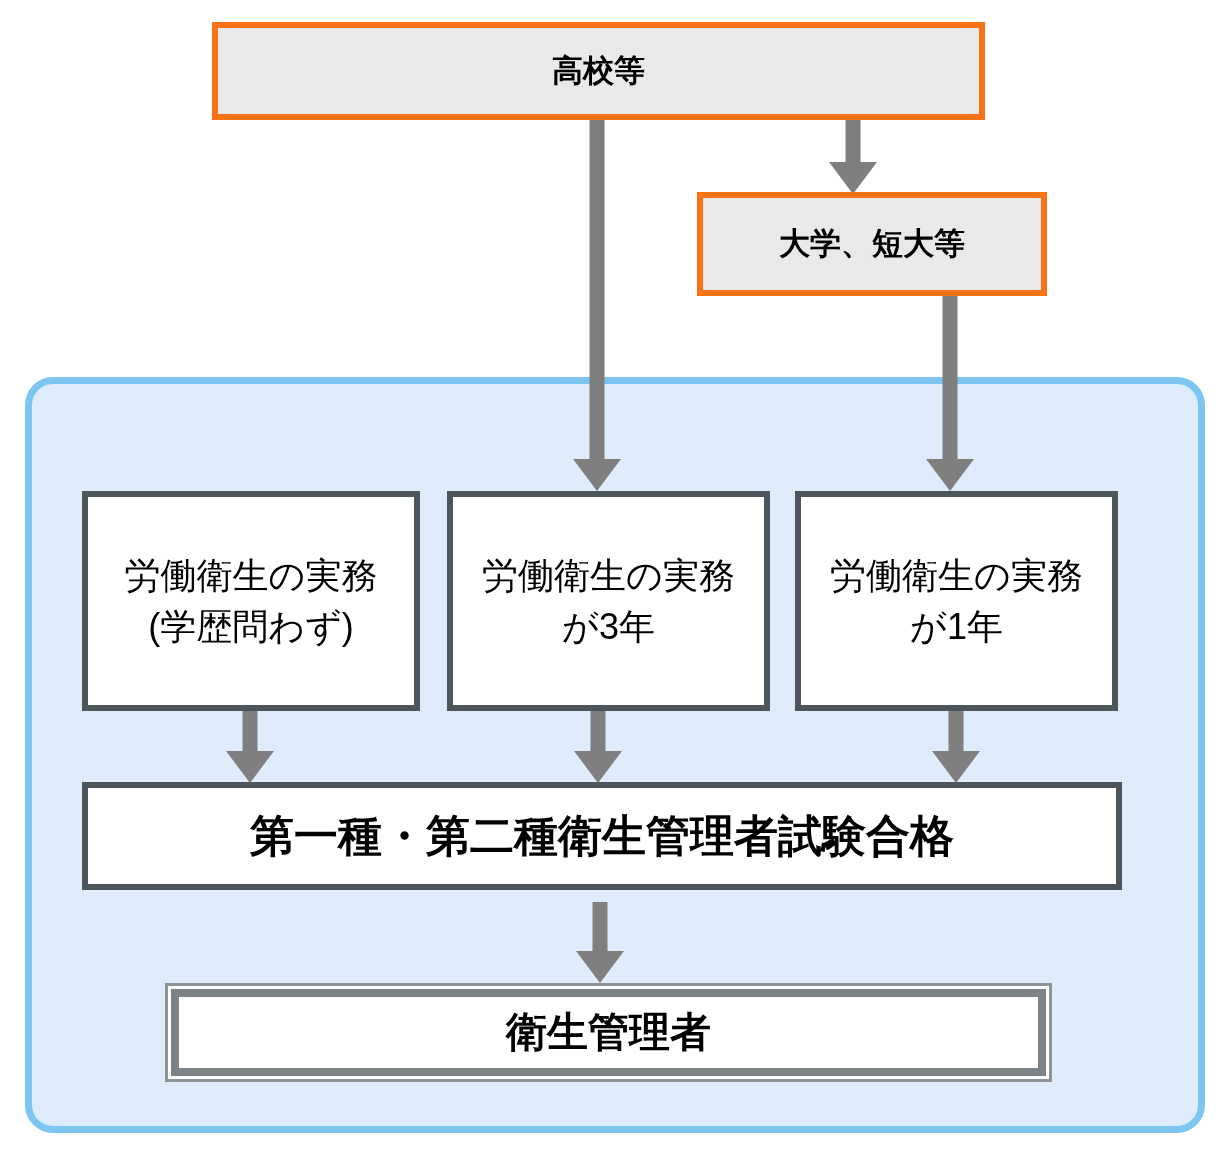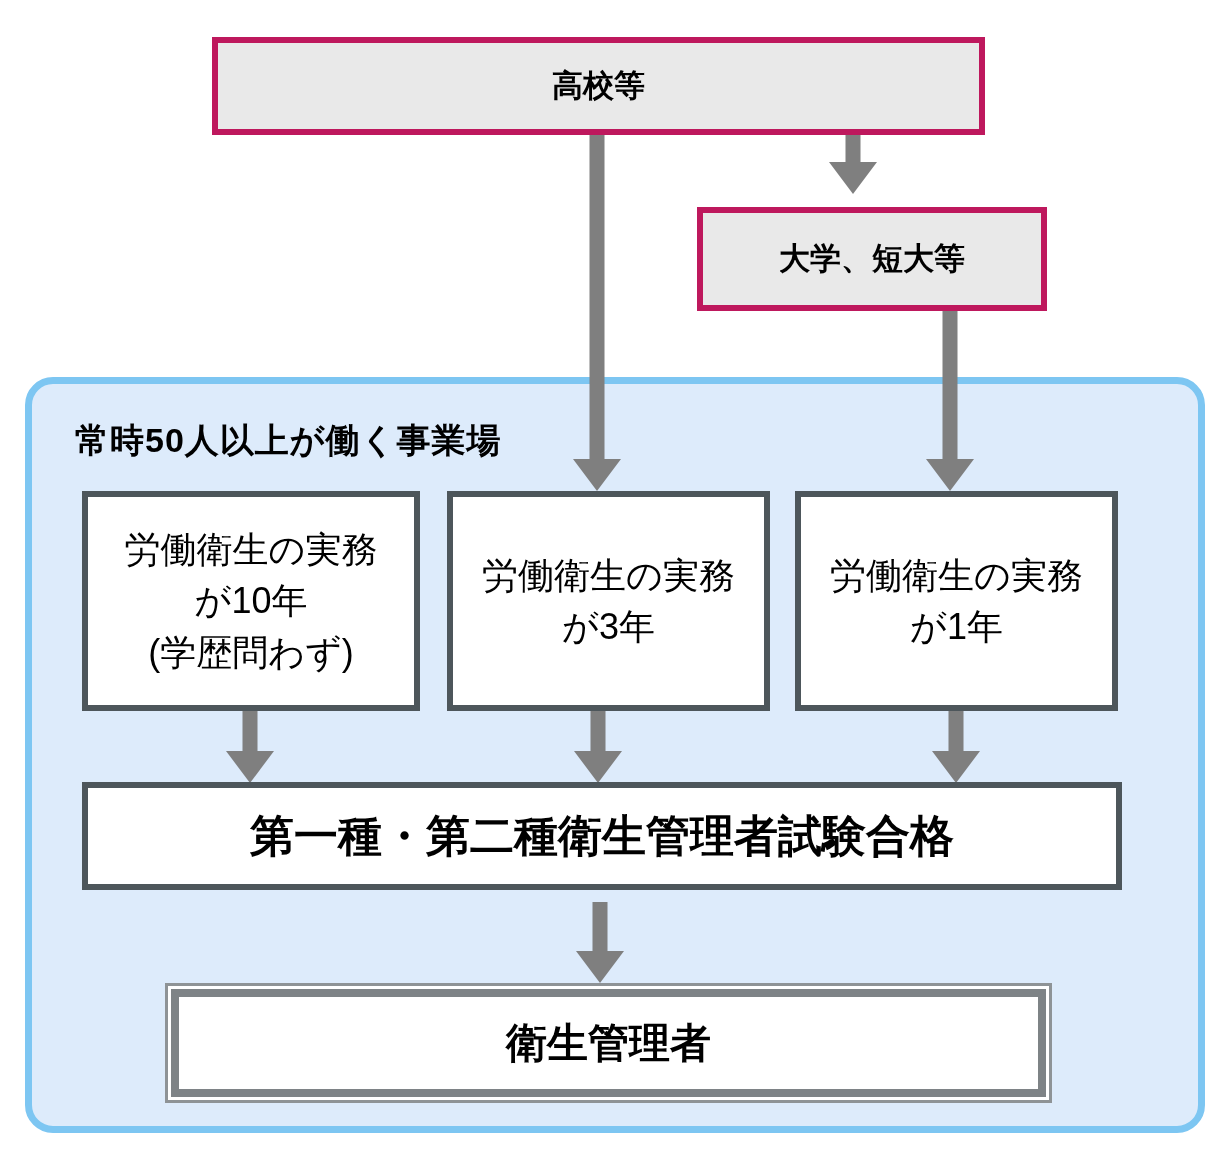--- a/index.html
+++ b/index.html
@@ -21,24 +21,23 @@
   .node {
     position: absolute;
     box-sizing: border-box;
     display: flex;
     align-items: center;
     justify-content: center;
     text-align: center;
   }
   .gray-node {
     background: #e9e9e9;
-    border: 6px solid #be185d;
+    border: 6px solid #f97316;
     font-weight: bold;
     font-size: 31px;
-    margin-top: 15px;
   }
   .white-node {
     background: #ffffff;
     border: 6px solid #4d565b;
     font-size: 36px;
     font-weight: 400;
     line-height: 1.42;
   }
   .exam-node {
     background: #ffffff;
@@ -67,21 +66,21 @@
     font-weight: bold;
     letter-spacing: 1px;
   }
 
   
   .result-outer {
     position: absolute;
     left: 165px;
     top: 983px;
     width: 887px;
-    height: 120px;
+    height: 99px;
     box-sizing: border-box;
     border: 3px solid #8e9396;
     background: #ffffff;
     padding: 3px;
     text-align: right;
   }
   .result-inner {
     box-sizing: border-box;
     width: 100%;
     height: 100%;
@@ -119,21 +118,20 @@
     border-right: 24px solid transparent;
     border-top: 32px solid #7f7f7f;
   }
 </style>
 </head>
 <body>
 
 <div class="stage">
 
   <div class="workplace"></div>
-  <div class="workplace-label">常時50人以上が働く事業場</div>
 
   <div class="arrow" style="left:829px; top:120px; height:74px;">
     <div class="shaft"></div>
     <div class="head"></div>
   </div>
 
   <div class="arrow" style="left:573px; top:120px; height:371px;">
     <div class="shaft"></div>
     <div class="head"></div>
   </div>
@@ -167,21 +165,20 @@
     <span>高校等</span>
   </div>
 
   <div class="node gray-node" style="left:697px; top:192px; width:350px; height:104px;">
     <span>大学、短大等</span>
   </div>
 
   <div class="node white-node" style="left:82px; top:491px; width:338px; height:220px;">
     <div>
       <div>労働衛生の実務</div>
-      <div>が10年</div>
       <div>(学歴問わず)</div>
     </div>
   </div>
 
   <div class="node white-node" style="left:447px; top:491px; width:323px; height:220px;">
     <div>
       <div>労働衛生の実務</div>
       <div>が3年</div>
     </div>
   </div>

